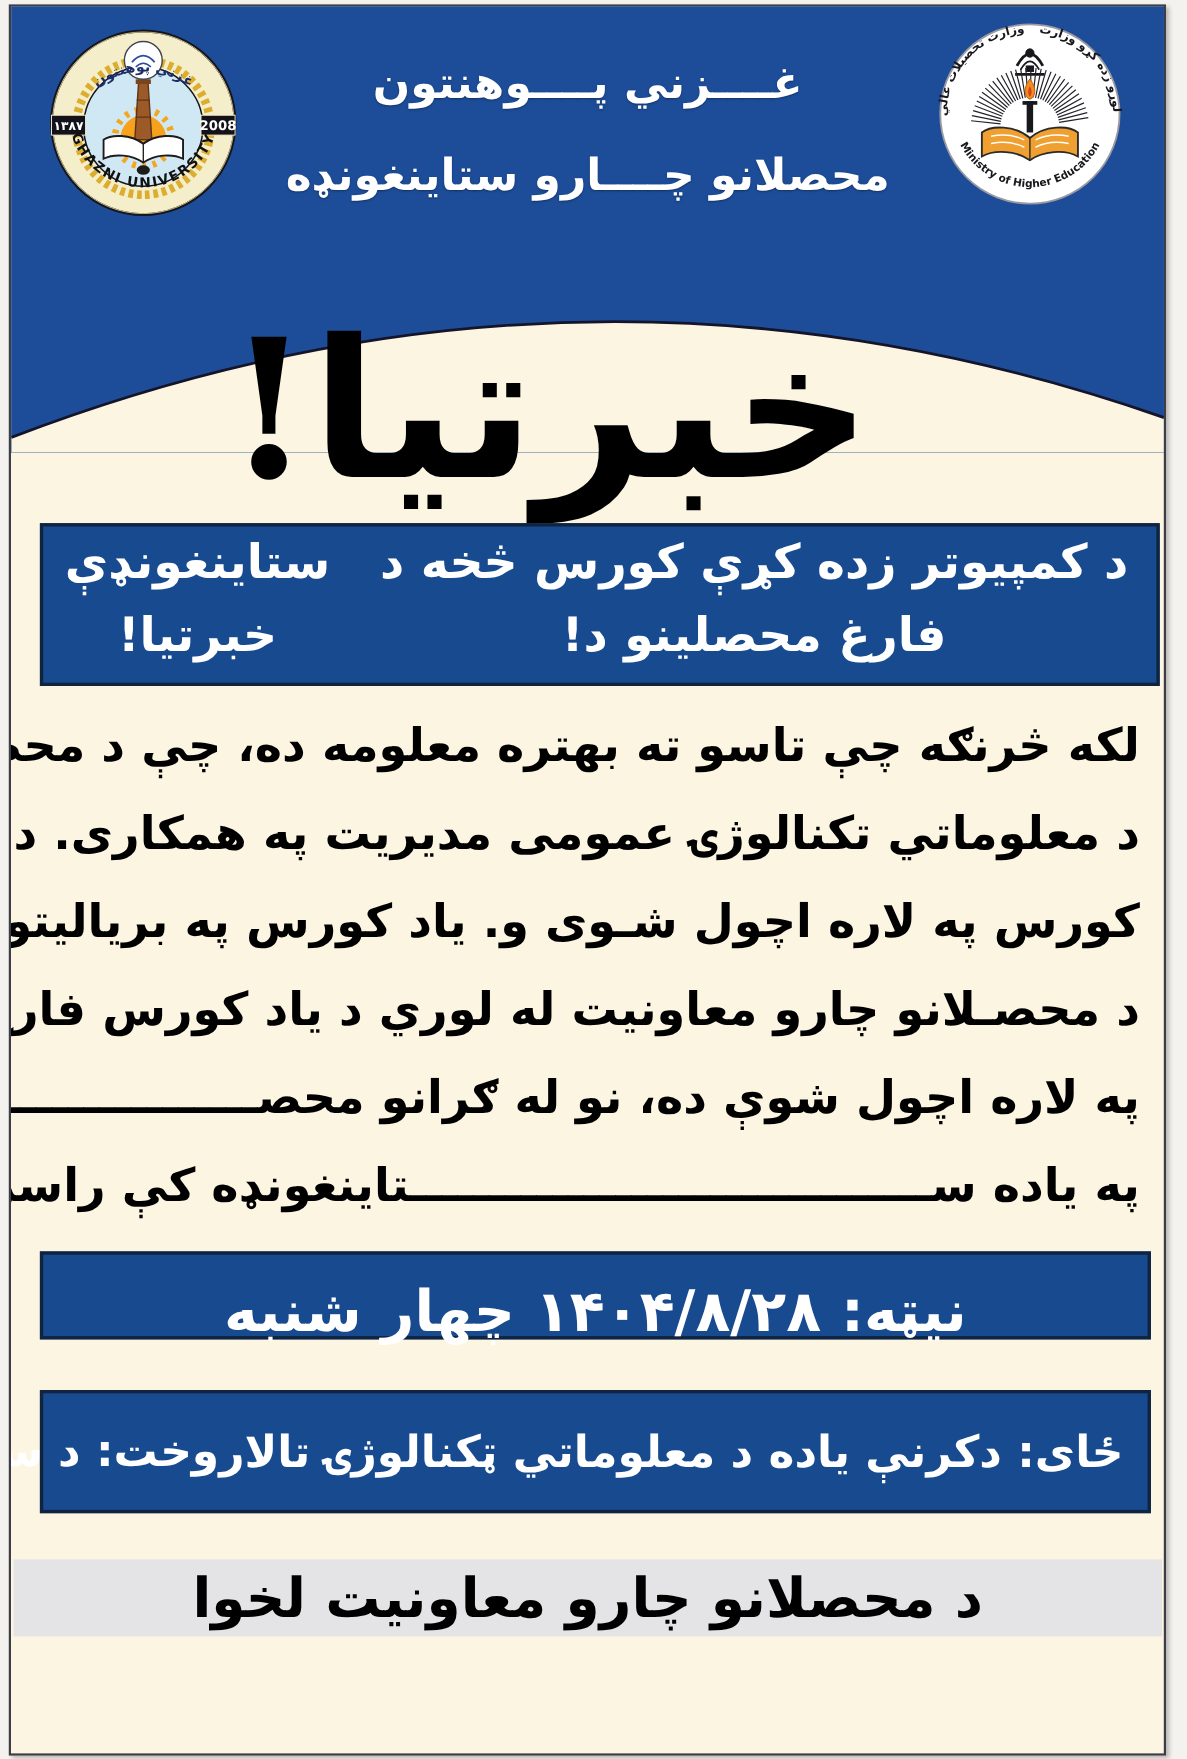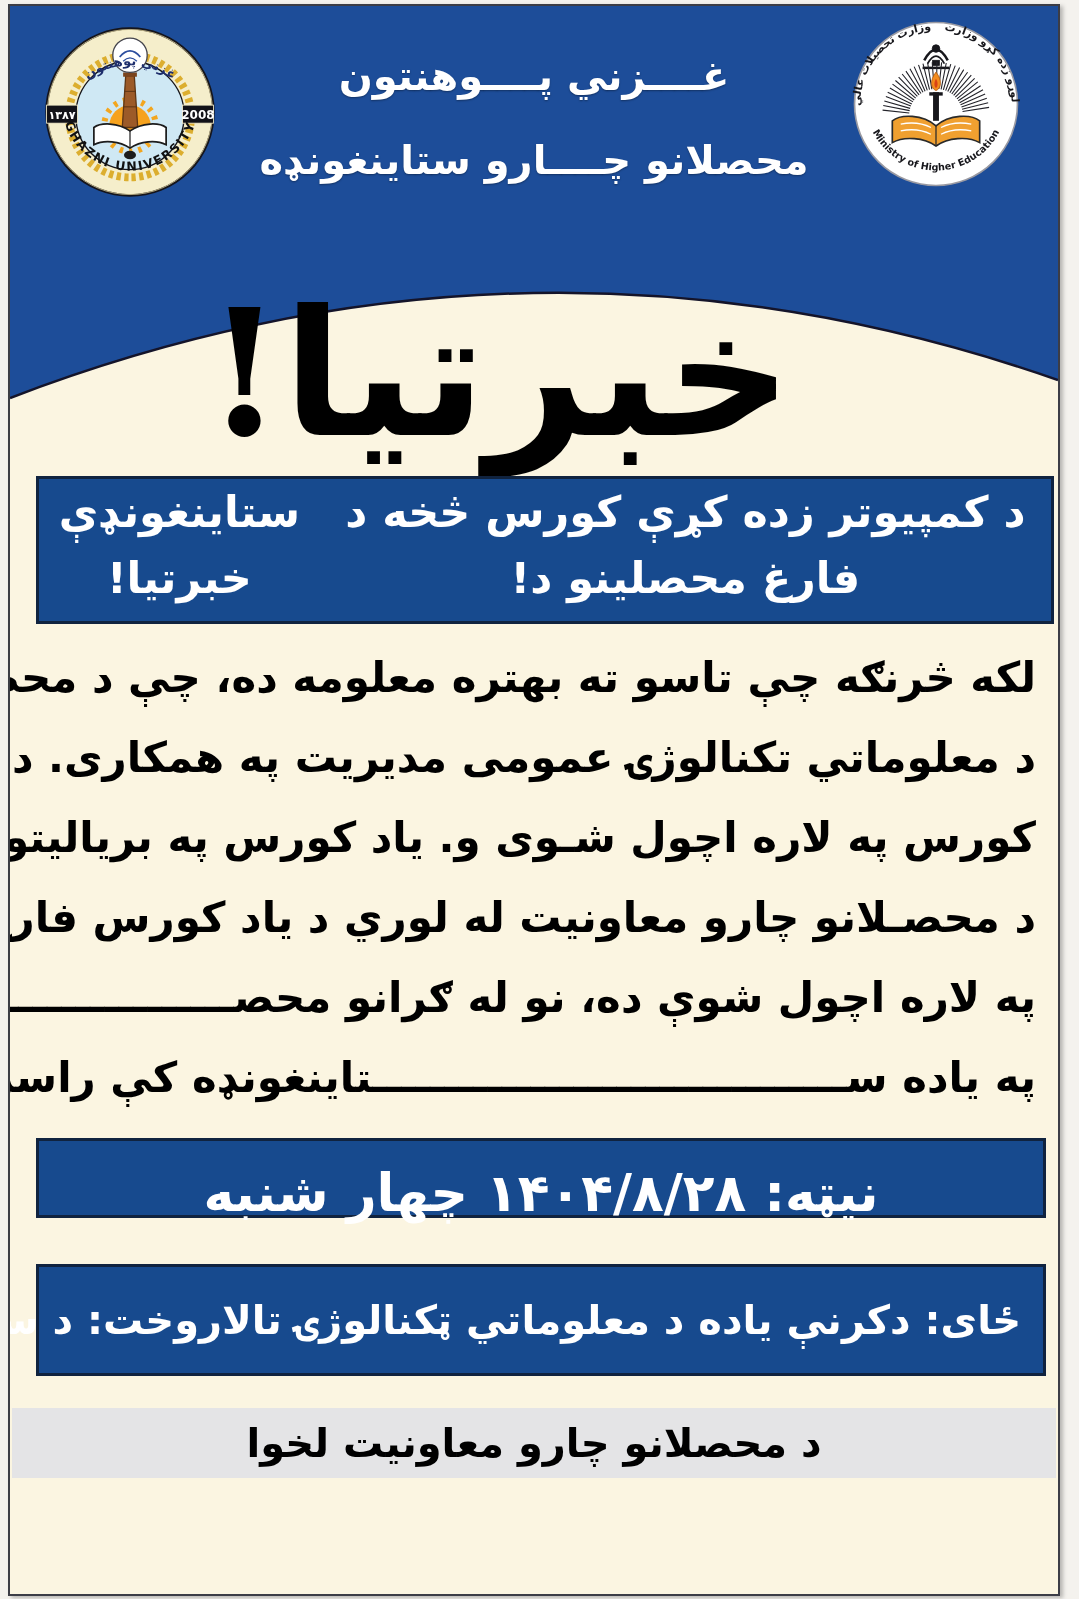--- a/index.html
+++ b/index.html
@@ -52,22 +52,22 @@
   .banner-date{
     margin:20px 12px 0 26px;height:80px;
     font-size:52px;line-height:104px;
   }
   .banner-venue{
     margin:46px 12px 0 26px;height:112px;
     display:flex;flex-direction:row;justify-content:space-between;align-items:center;
     font-size:40px;padding:0 22px;white-space:nowrap;
   }
   .footer-strip{
-    margin:32px 2px 0 2px;height:70px;background:#e4e4e6;
-    text-align:center;color:#000;font-weight:bold;font-size:40px;line-height:70px;
+    margin:42px 2px 0 2px;height:70px;background:#e4e4e6;
+    text-align:center;color:#000;font-weight:bold;font-size:50px;line-height:70px;
     direction:rtl;
   }
   svg text{font-family:"DejaVu Sans",sans-serif;}
 </style>
 </head>
 <body>
 
 <div class="sheet">
 
   <div class="header">

